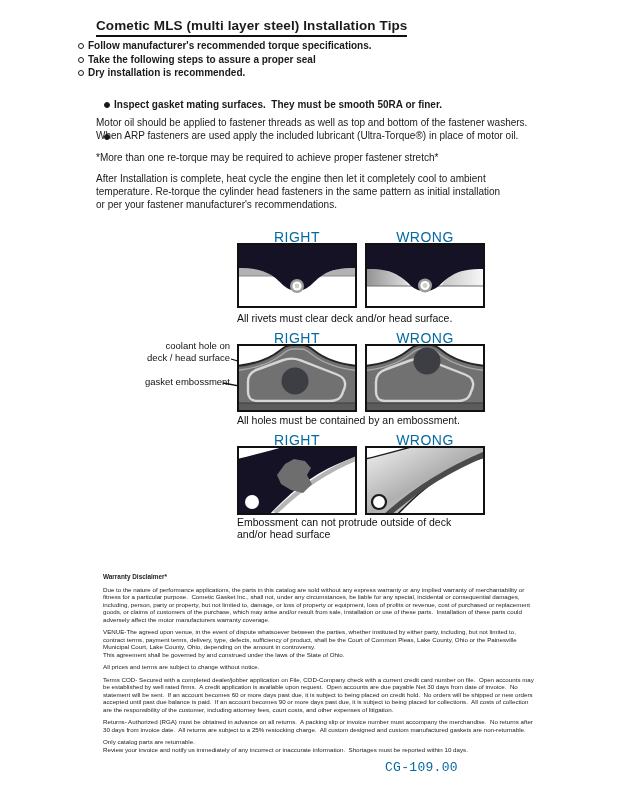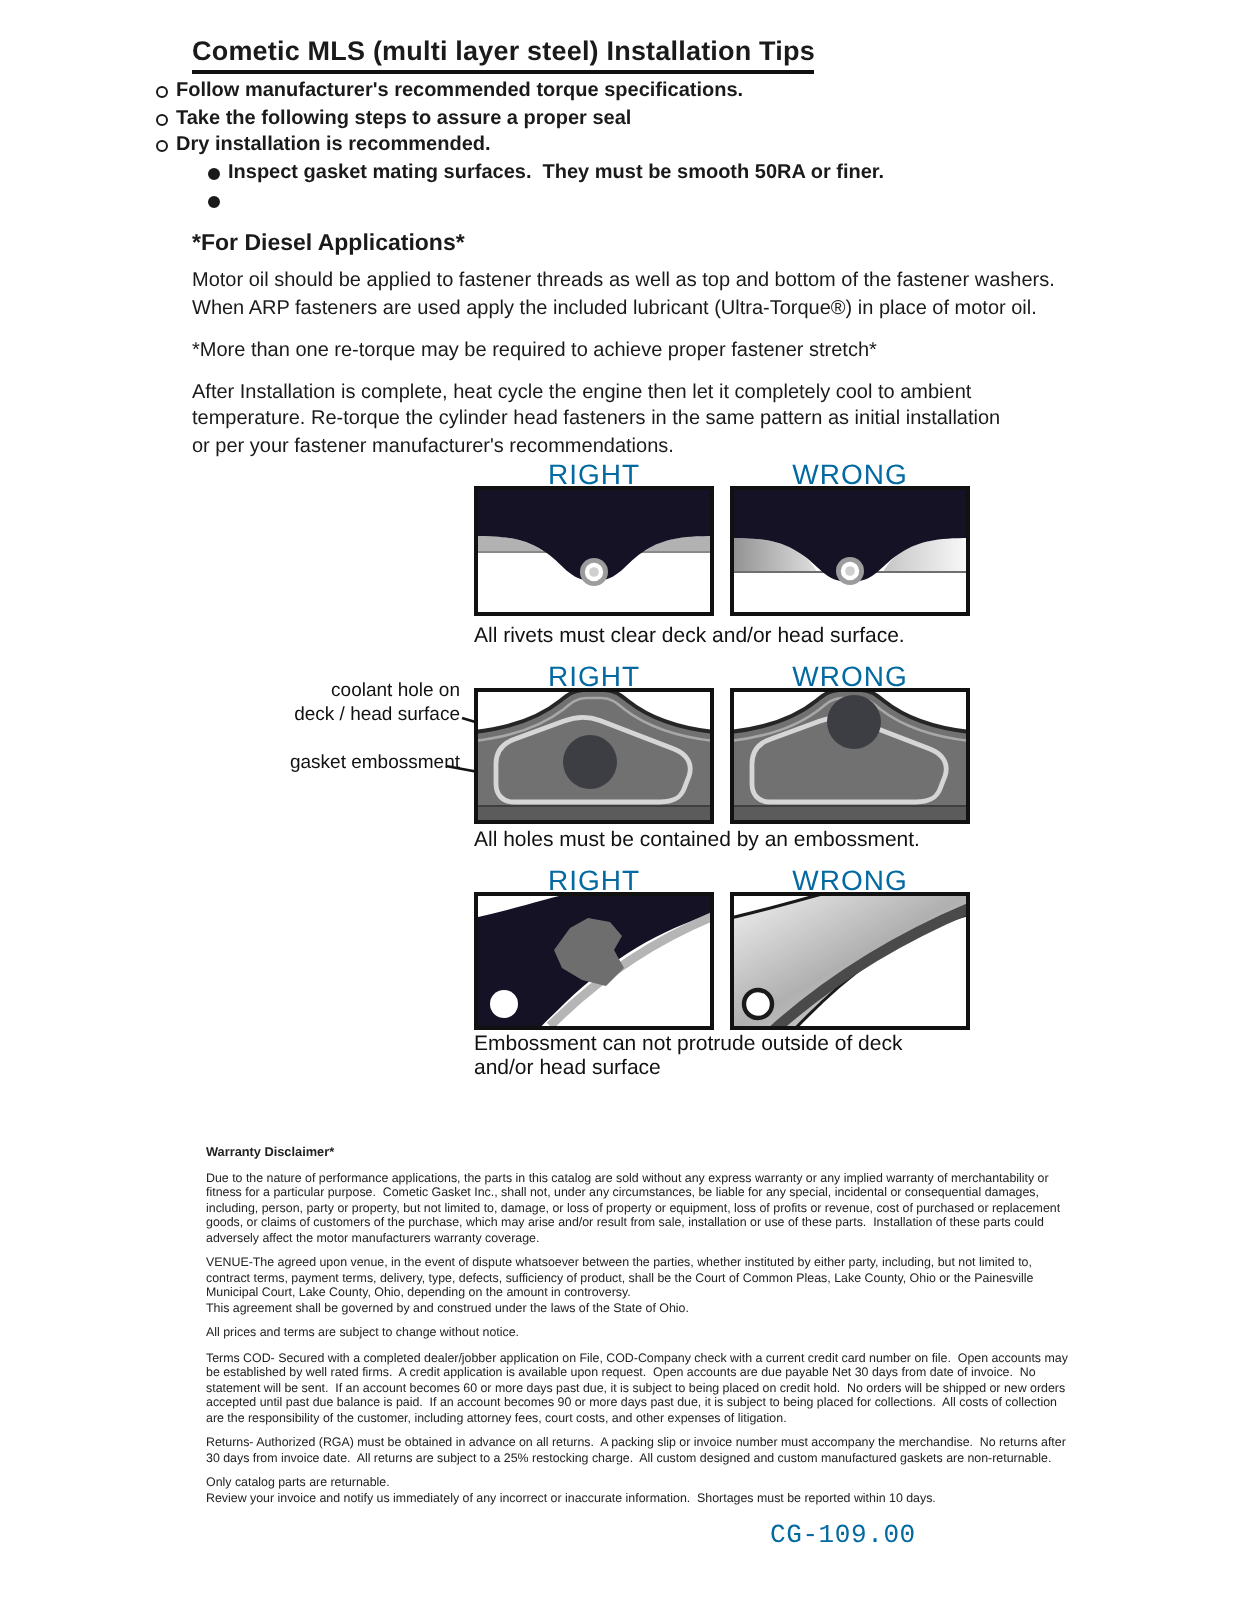--- a/index.html
+++ b/index.html
@@ -18,21 +18,21 @@
     border-bottom:2px solid #111;padding-bottom:2px;letter-spacing:.1px;
   }
 
   
   .tips{left:78px;top:39px;font-size:10px;line-height:13.5px;width:480px;}
   .b-row{position:relative;padding-left:10px;font-weight:bold;}
   .b-row .marker{
     position:absolute;left:0;top:4px;width:4px;height:4px;border:1px solid #1a1a1a;
     border-radius:50%;background:#fff;
   }
-  .b-sub{margin-left:26px;}
+  .b-sub{margin-left:26px;margin-top:18px;}
   .b-sub .marker{background:#1a1a1a;border-color:#1a1a1a;top:4.5px;}
 
   
   .diesel{left:96px;top:116px;width:450px;font-size:10px;line-height:13.3px;}
   .d-head{font-size:11.5px;font-weight:bold;margin:0 0 5px 0;}
   .diesel p{margin:0 0 8px 0;}
 
   
   .fig-label{width:120px;text-align:center;font-size:14px;letter-spacing:.5px;color:#0369a1;}
   .col-r{left:237px;} .col-w{left:365px;}
@@ -70,21 +70,20 @@
     <div class="b-row b-sub">
       <span class="marker"></span>
       <span class="pre">Inspect gasket mating surfaces.  They must be smooth 50RA or finer.</span>
     </div>
     <div class="b-row b-sub">
       <span class="marker"></span>
     </div>
   </div>
 
   <div class="abs diesel">
-    <div class="d-head">*For Diesel Applications*</div>
     <p class="pre">Motor oil should be applied to fastener threads as well as top and bottom of the fastener washers.
 When ARP fasteners are used apply the included lubricant (Ultra-Torque®) in place of motor oil.</p>
     <p class="pre">*More than one re-torque may be required to achieve proper fastener stretch*</p>
     <p class="pre">After Installation is complete, heat cycle the engine then let it completely cool to ambient
 temperature. Re-torque the cylinder head fasteners in the same pattern as initial installation
 or per your fastener manufacturer's recommendations.</p>
   </div>
 
   <div class="abs fig-label col-r" style="top:229px">RIGHT</div>
   <div class="abs fig-label col-w" style="top:229px">WRONG</div>

